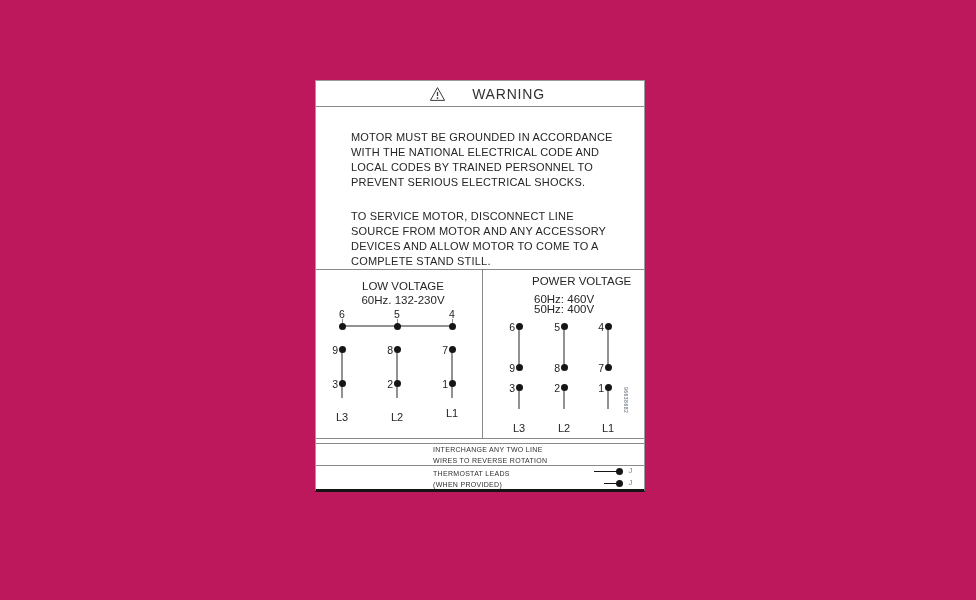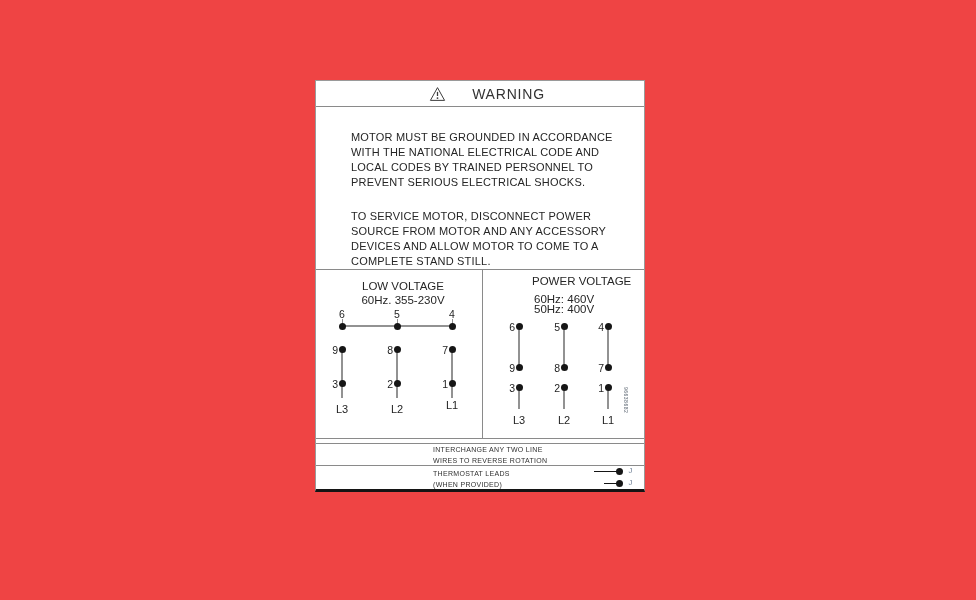--- a/index.html
+++ b/index.html
@@ -1,36 +1,36 @@
 <!DOCTYPE html>
 <html><head>
 <meta charset="utf-8">
 <style>
   html,body{margin:0;padding:0;background:#ffffff;}
-  .page{position:relative;width:976px;height:600px;background:#ef4444;overflow:hidden;
+  .page{position:relative;width:976px;height:600px;background:#be185d;overflow:hidden;
         font-family:"Liberation Sans",sans-serif;}
   .label{position:absolute;left:315px;top:80px;width:330px;height:412px;box-sizing:border-box;
          border:1px solid #9a9a9a;border-bottom:3px solid #141414;background:#ffffff;}
   .sline{position:absolute;left:0;right:0;height:1px;background:#8a8a8a;}
   .vdivider{position:absolute;width:1px;background:#8a8a8a;}
   .header{position:absolute;left:0;top:0;width:100%;height:25px;display:flex;align-items:center;
           justify-content:center;gap:26px;padding-left:14px;box-sizing:border-box;}
   .warn-title{font-size:14px;letter-spacing:0.8px;color:#333;}
   .bodytext{position:absolute;left:27px;width:300px;font-size:11px;line-height:15px;
             letter-spacing:0.2px;color:#262626;white-space:pre-line;margin:8px;}
   .panel{position:absolute;top:188px;height:169px;}
   .ptitle{position:absolute;left:0;width:100%;text-align:center;font-size:11.5px;color:#262626;}
   .htitle{position:absolute;font-size:11.5px;color:#262626;}
   .num{position:absolute;font-size:10.5px;color:#1e1e1e;}
   .num.c{width:16px;text-align:center;}
   .num.r{width:14px;text-align:right;}
   .dot{position:absolute;width:7px;height:7px;border-radius:50%;background:#161616;}
   .vline{position:absolute;width:1.5px;background:#929292;}
   .hl{position:absolute;height:1.5px;background:#929292;}
-  .llabel{position:absolute;width:24px;text-align:center;font-size:11px;color:#1e1e1e;}
+  .llabel{position:absolute;width:24px;text-align:center;font-size:11px;color:#1e1e1e;margin-top:8px;}
   .partnum{position:absolute;writing-mode:vertical-rl;font-size:5px;letter-spacing:0.5px;color:#5a6470;}
   .ftext{position:absolute;left:117px;font-size:7px;letter-spacing:0.3px;color:#303030;
          line-height:10.5px;white-space:pre-line;}
   .leadline{position:absolute;height:1.5px;background:#151515;}
   .jlabel{position:absolute;font-size:7.5px;color:#6e7f95;}
 </style>
 </head>
 <body>
 
 <div class="page">
@@ -43,30 +43,30 @@
         <circle cx="12" cy="16.8" r="1.3" fill="#3a3a3a"></circle>
       </svg>
       <span class="warn-title">WARNING</span>
     </div>
     <div class="sline" style="top:25px"></div>
 
     <p class="bodytext" style="top:41px">MOTOR MUST BE GROUNDED IN ACCORDANCE
 WITH THE NATIONAL ELECTRICAL CODE AND
 LOCAL CODES BY TRAINED PERSONNEL TO
 PREVENT SERIOUS ELECTRICAL SHOCKS.</p>
-    <p class="bodytext" style="top:120px">TO SERVICE MOTOR, DISCONNECT POWER
+    <p class="bodytext" style="top:120px">TO SERVICE MOTOR, DISCONNECT LINE
 SOURCE FROM MOTOR AND ANY ACCESSORY
 DEVICES AND ALLOW MOTOR TO COME TO A
 COMPLETE STAND STILL.</p>
     <div class="sline" style="top:188px"></div>
     <div class="vdivider" style="left:165.5px;top:188px;height:169px"></div>
 
     <div class="panel" style="left:4px;width:166px">
       <div class="ptitle" style="top:11px">LOW VOLTAGE</div>
-      <div class="ptitle" style="top:24.5px">60Hz. 355-230V</div>
+      <div class="ptitle" style="top:24.5px">60Hz. 132-230V</div>
 
       <span class="hl" style="left:22px;top:56.25px;width:110px"></span>
       <span class="vline" style="left:21.5px;top:49.5px;height:7px"></span>
       <span class="vline" style="left:76.5px;top:49.5px;height:7px"></span>
       <span class="vline" style="left:131.5px;top:49.5px;height:7px"></span>
 
       <span class="num c" style="left:14px;top:39px">6</span>
       <span class="num c" style="left:69px;top:39px">5</span>
       <span class="num c" style="left:124px;top:39px">4</span>
       <span class="dot" style="left:18.5px;top:53.5px"></span>

